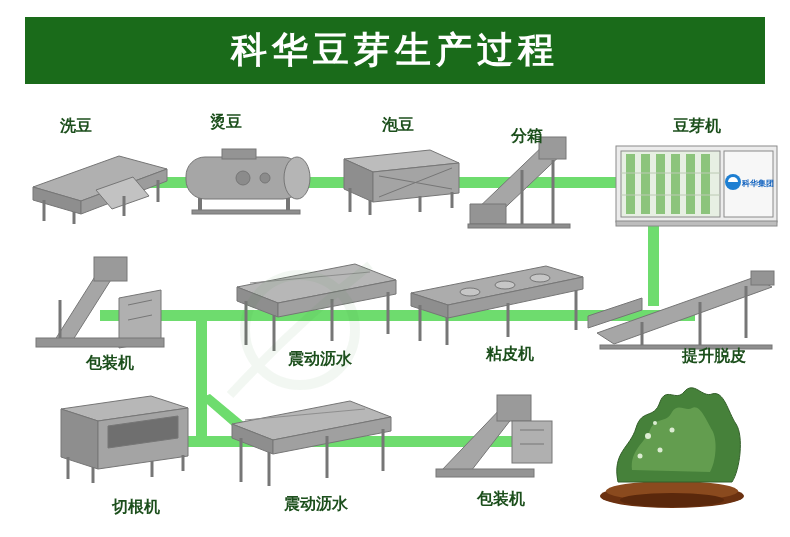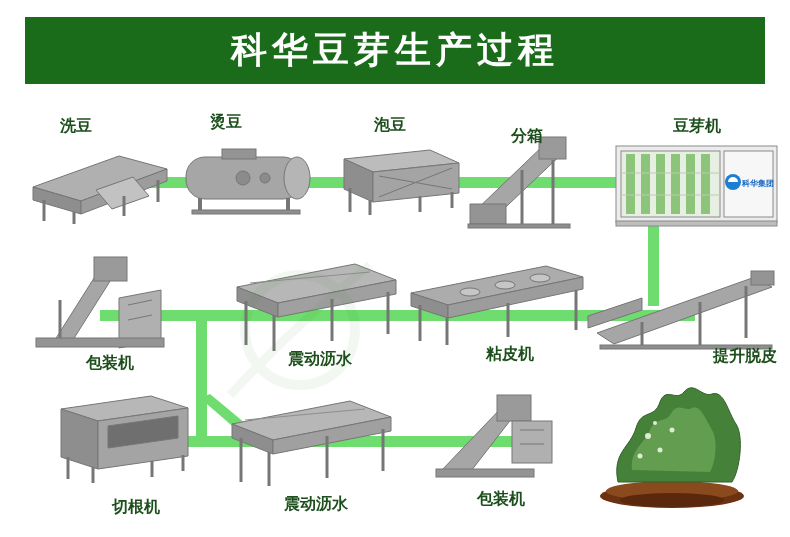--- a/index.html
+++ b/index.html
@@ -199,26 +199,26 @@
     </g>
 
     <g opacity="0.06" stroke="#3a8a3a" fill="none">
       <circle cx="300" cy="330" r="55" stroke-width="10"></circle>
       <path d="M230,395 Q300,320 370,265" stroke-width="9"></path>
     </g>
   </svg>
 
   <div class="stage-label" style="left:76px;top:116px">洗豆</div>
   <div class="stage-label" style="left:226px;top:112px">烫豆</div>
-  <div class="stage-label" style="left:390px;top:115px">泡豆</div>
+  <div class="stage-label" style="left:398px;top:115px">泡豆</div>
   <div class="stage-label" style="left:527px;top:126px">分箱</div>
   <div class="stage-label" style="left:697px;top:116px">豆芽机</div>
 
   <div class="stage-label" style="left:110px;top:353px">包装机</div>
   <div class="stage-label" style="left:320px;top:349px">震动沥水</div>
   <div class="stage-label" style="left:510px;top:344px">粘皮机</div>
-  <div class="stage-label" style="left:745px;top:346px">提升脱皮</div>
+  <div class="stage-label" style="left:714px;top:346px">提升脱皮</div>
 
   <div class="stage-label" style="left:136px;top:497px">切根机</div>
   <div class="stage-label" style="left:316px;top:494px">震动沥水</div>
   <div class="stage-label" style="left:501px;top:489px">包装机</div>
 
 </div>
 
 </body></html>

